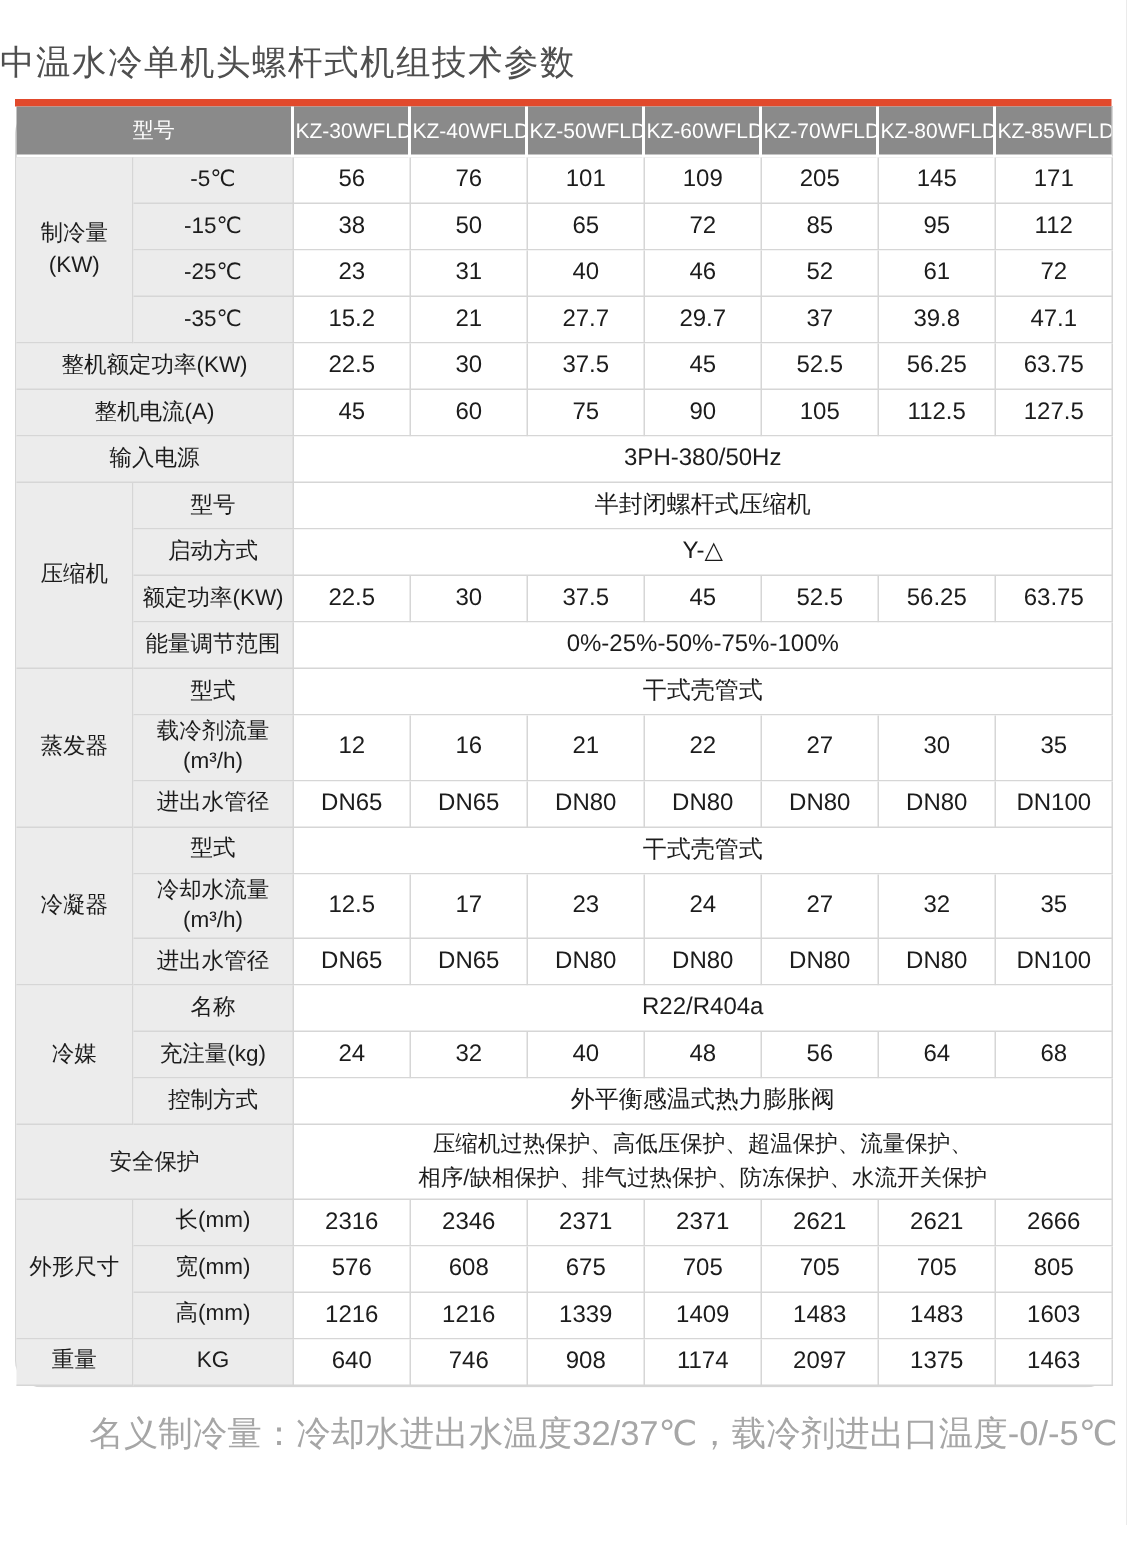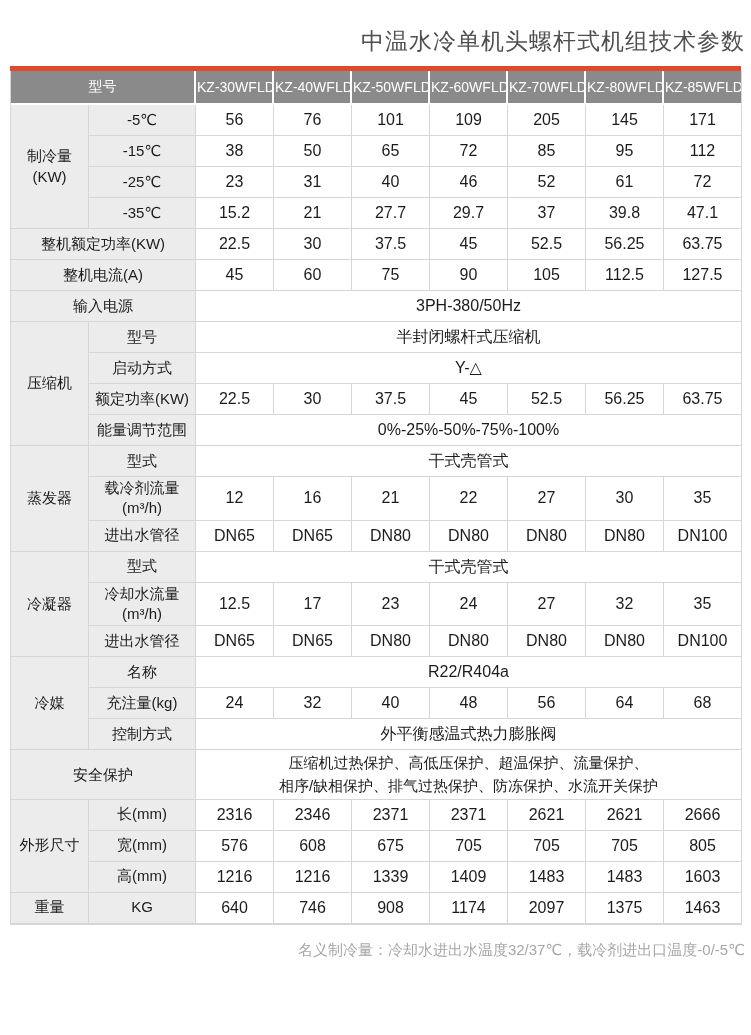--- a/index.html
+++ b/index.html
@@ -12,41 +12,42 @@
     --note-color:#a6a6a6;
   }
   *{box-sizing:border-box;}
   html,body{margin:0;padding:0;}
   body{
     width:751px;height:1035px;background:#ffffff;
     font-family:"Liberation Sans","DejaVu Sans",sans-serif;
     color:var(--text);overflow:hidden;
   }
   .title{
-    text-align:right;
+    text-align:left;
     padding:26px 6px 9px 0;
     font-size:23px;
     font-weight:400;
     color:var(--title-color);
     letter-spacing:1px;
     white-space:nowrap;
   }
   .accent-line{
     height:5px;
     background:var(--accent);
     margin:0 10px;
   }
   table.spec{
     width:731px;
     margin:0 10px;
     border-collapse:separate;
     border-spacing:0;
     table-layout:fixed;
     border-left:1px solid var(--border);
     border-bottom:1px solid var(--border);
+    border-radius:18px;
   }
   th{
     background:var(--header-bg);
     color:#ffffff;
     font-weight:400;
     font-size:14px;
     height:34px;
     border-right:2px solid #ffffff;
     border-bottom:2px solid #ffffff;
     padding:0 1px;
@@ -67,21 +68,21 @@
     white-space:pre-line;
     line-height:1.35;
     overflow:hidden;
   }
   td.group, td.label{background:var(--label-bg);}
   td.value{background:#ffffff;font-size:16px;}
   td.tall{height:48px;font-size:15px;line-height:1.55;}
   .footnote{
     margin:13px 6px 0 0;
     text-align:right;
-    font-size:15px;
+    font-size:23px;
     line-height:1.55;
     color:var(--note-color);
     white-space:nowrap;
   }
 </style>
 </head>
 <body>
 
 <div class="title">中温水冷单机头螺杆式机组技术参数</div>
 

